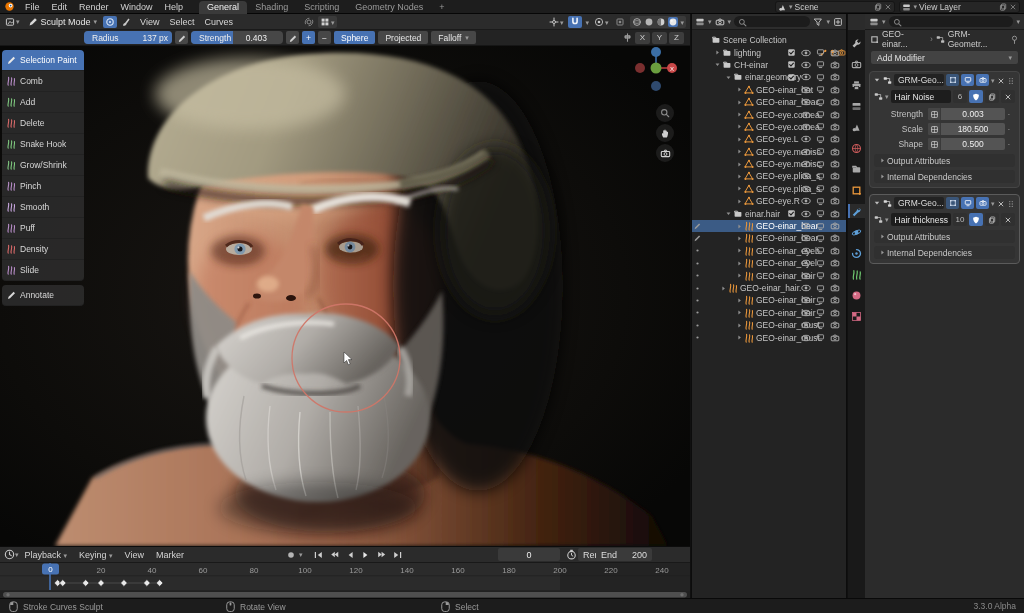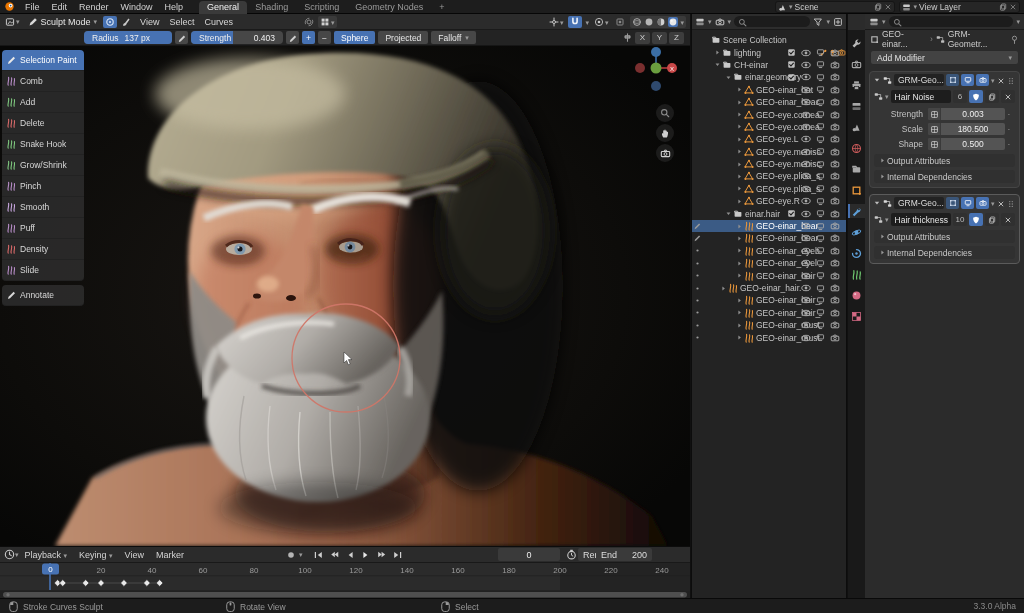--- a/index.html
+++ b/index.html
@@ -372,31 +372,31 @@
             </svg></span>
         <span class="chev">▾</span>
       </span>
     </div>
   </div>
 
   <div id="vp-tools">
     <div class="slider" style="width:88px">
       <span class="fill" style="width:100%"></span>
       <span style="padding-left:8px">Radius</span>
-      <span style="margin-left:auto;padding-right:22px">137 px</span>
+      <span style="margin-left:auto;padding-right:4px">137 px</span>
     </div>
     <span class="tbtn sq">
         <span class="icslot"><svg class="ic" style="width:9px;height:9px" viewBox="0 0 10 10">
             <path d="M2 9 2.6 6.8 7.6 1.8 9 3.2 4 8.2Z" fill="#cfcfcf"></path>
           </svg></span>
       </span>
     <div class="slider" style="width:92px">
       <span class="fill" style="width:46%"></span>
       <span style="padding-left:8px">Strength</span>
-      <span style="margin-left:auto;padding-right:8px">0.403</span>
+      <span style="margin-left:auto;padding-right:16px">0.403</span>
     </div>
     <span class="tbtn sq">
         <span class="icslot"><svg class="ic" style="width:9px;height:9px" viewBox="0 0 10 10">
             <path d="M2 9 2.6 6.8 7.6 1.8 9 3.2 4 8.2Z" fill="#cfcfcf"></path>
           </svg></span>
       </span>
     <span class="tbtn sq blue">+</span>
     <span class="tbtn sq">−</span>
     <span class="tbtn blue">Sphere</span>
     <span class="tbtn">Projected</span>

